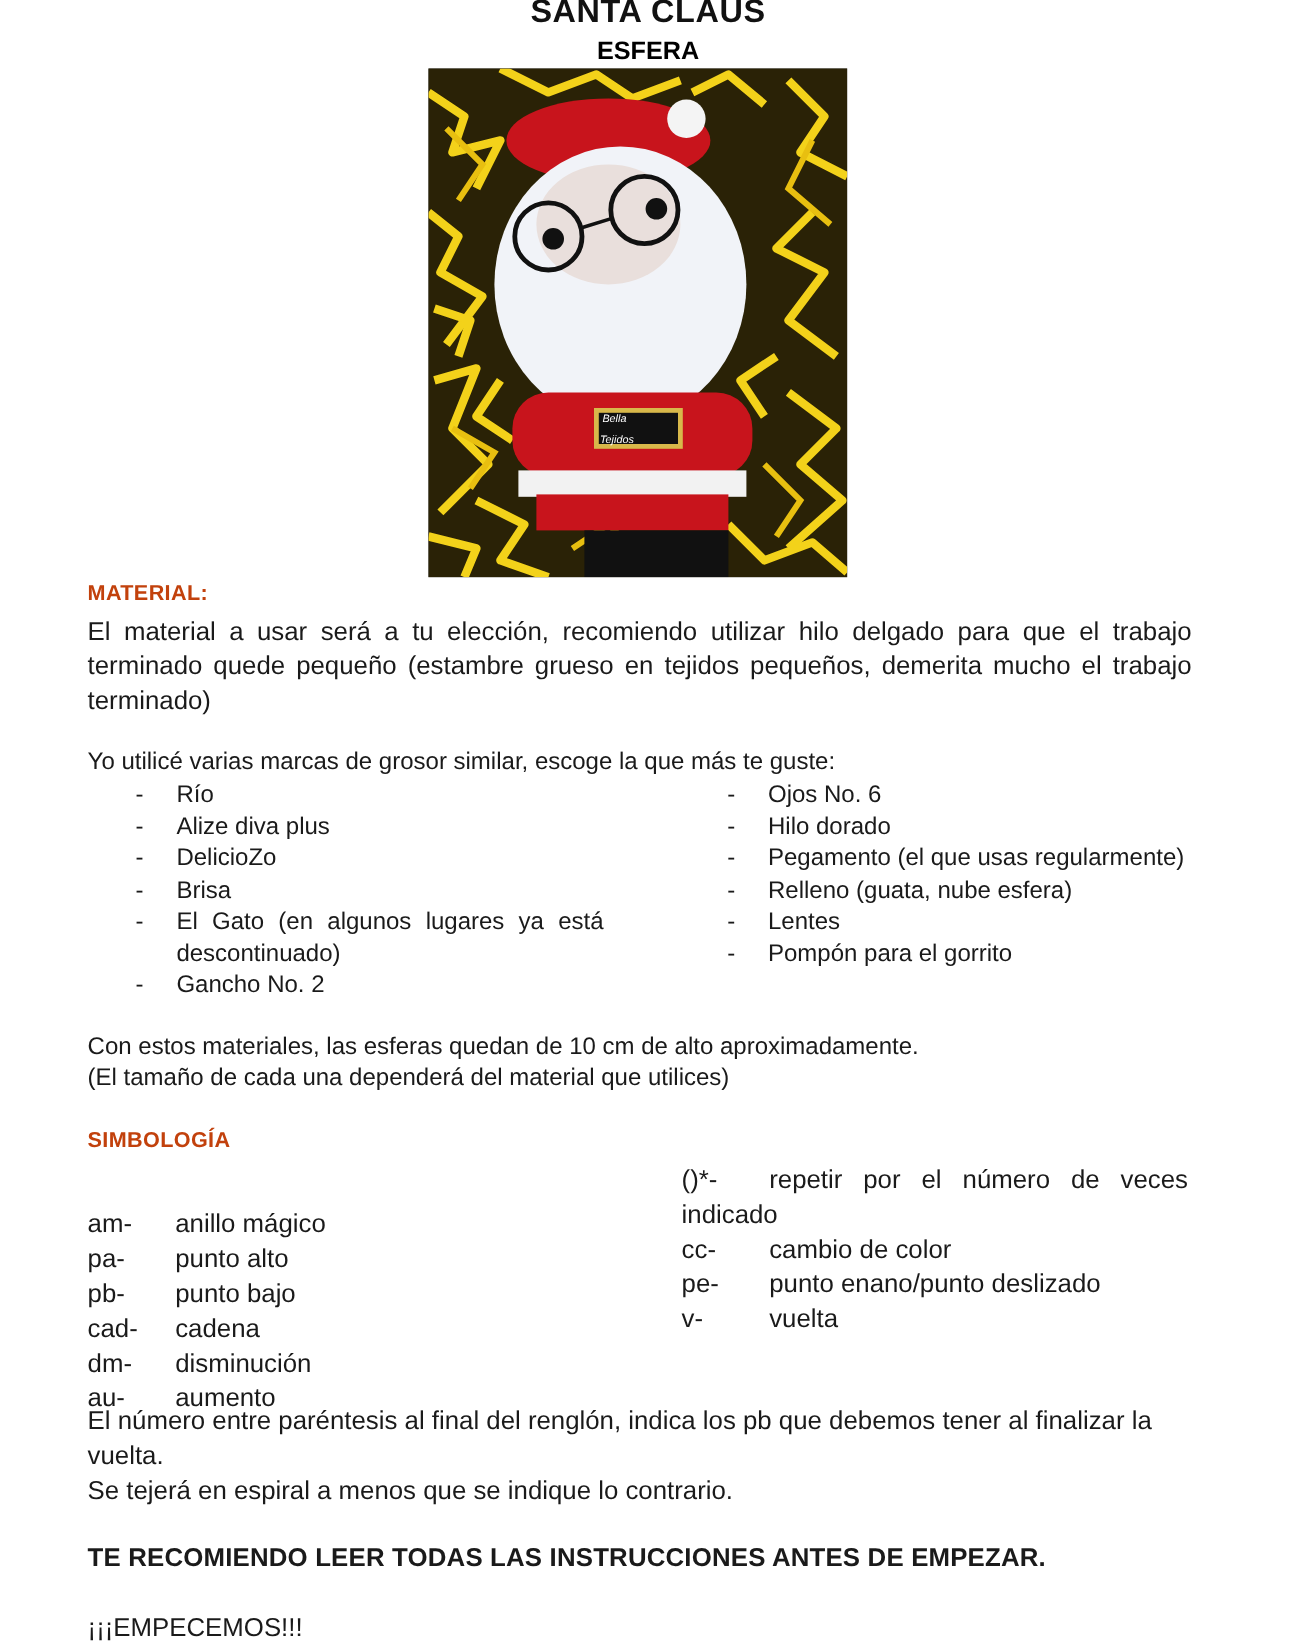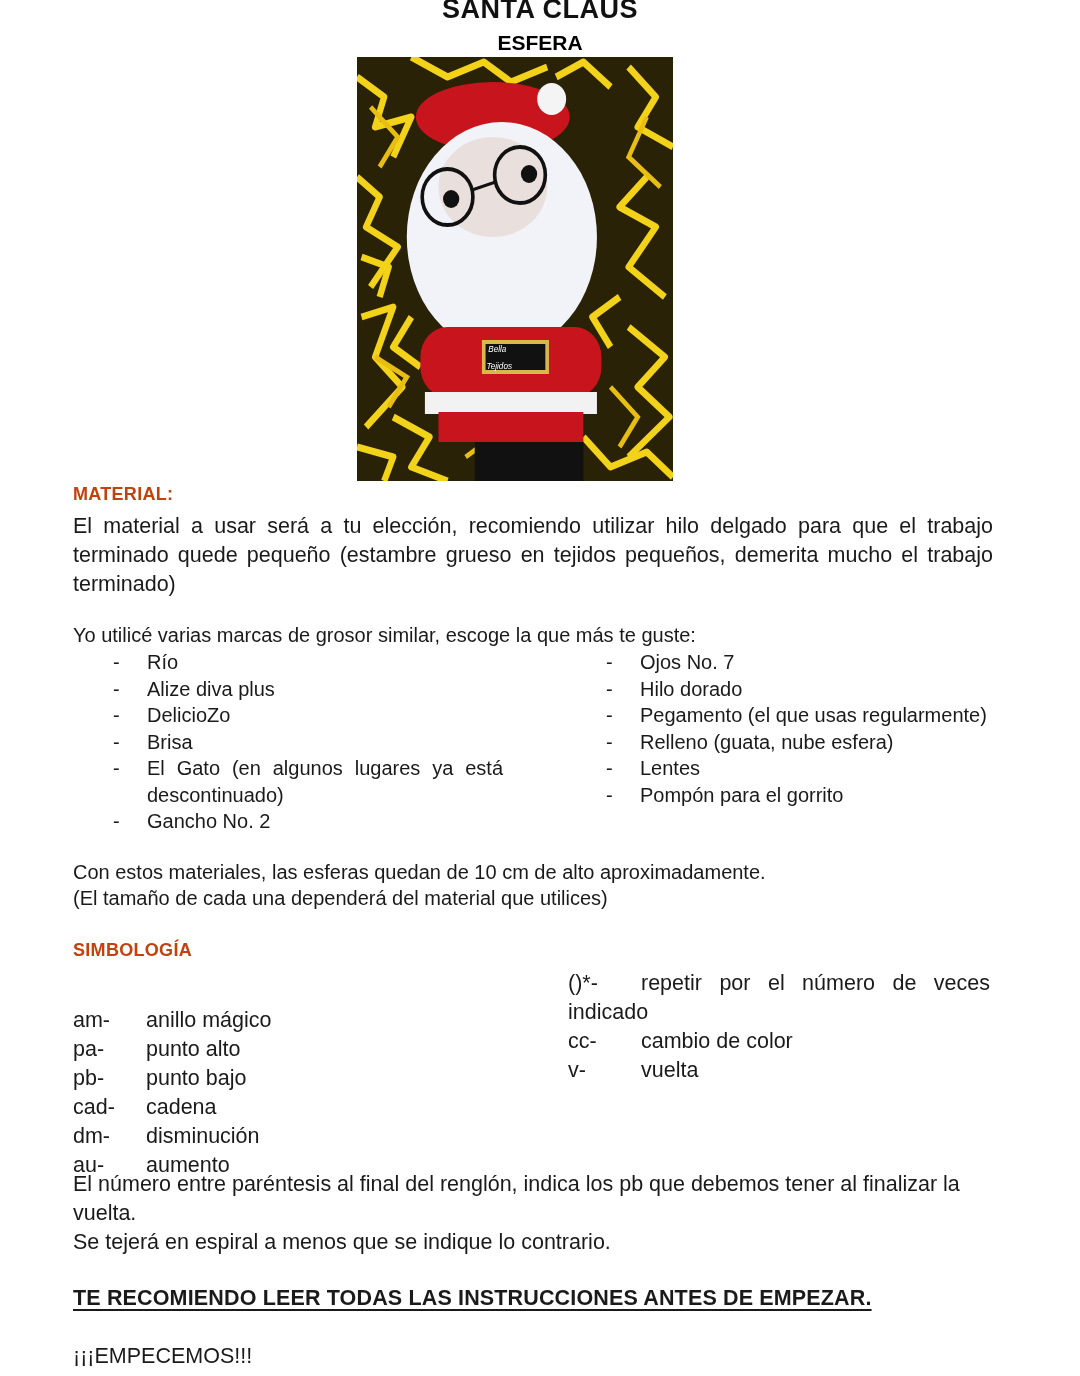--- a/index.html
+++ b/index.html
@@ -9,21 +9,21 @@
   }
   .title {
     position: absolute; left: 0; width: 1080px; top: -6px; text-align: center;
     font-weight: bold; font-size: 27px; letter-spacing: 0.5px; color: #111;
   }
   .subtitle {
     position: absolute; left: 0; width: 1080px; top: 31px; text-align: center;
     font-weight: bold; font-size: 21px; color: #000000;
   }
   .photo {
-    position: absolute; left: 357px; top: 57px; width: 316px; height: 424px;
+    position: absolute; left: 357px; top: 57px; width: 349px; height: 424px;
     background: #1a1608; overflow: hidden;
   }
   .photo svg { width: 100%; height: 100%; display: block; }
   .heading {
     position: absolute; left: 73px; font-weight: bold; font-size: 18px;
     color: #c2410c; letter-spacing: 0.3px;
   }
   .p {
     position: absolute; left: 73px; width: 920px; font-size: 21.5px; line-height: 29px;
   }
@@ -39,21 +39,21 @@
   .list li.just { text-align: justify; text-align-last: left; }
   .sym {
     position: absolute; font-size: 21.5px; line-height: 29px; margin: 0; padding: 0; list-style: none;
   }
   .sym li { display: flex; }
   .sym .abbr { width: 73px; flex: none; }
   .sym.left { left: 73px; width: 440px; }
   .sym.right { left: 568px; width: 422px; }
   .warn {
     position: absolute; left: 73px; width: 920px; top: 1286px;
-    font-weight: bold; font-size: 21.5px; text-decoration: underline; text-decoration-thickness: 2px;
+    font-weight: bold; font-size: 21.5px; text-decoration-thickness: 2px;
     text-underline-offset: 4px; letter-spacing: 0.15px;
   }
   .start { position: absolute; left: 73px; top: 1344px; font-size: 21.5px; }
 </style>
 </head>
 <body>
 
 <div class="title">SANTA CLAUS</div>
 <div class="subtitle">ESFERA</div>
 
@@ -115,21 +115,21 @@
 <ul class="list left" style="top:649px;">
   <li><span class="dash">-</span><span>Río</span></li>
   <li><span class="dash">-</span><span>Alize diva plus</span></li>
   <li><span class="dash">-</span><span>DelicioZo</span></li>
   <li><span class="dash">-</span><span>Brisa</span></li>
   <li class="just"><span class="dash">-</span><span>El Gato (en algunos lugares ya está descontinuado)</span></li>
   <li><span class="dash">-</span><span>Gancho No. 2</span></li>
 </ul>
 
 <ul class="list right" style="top:649px;">
-  <li><span class="dash">-</span><span>Ojos No. 7</span></li>
+  <li><span class="dash">-</span><span>Ojos No. 6</span></li>
   <li><span class="dash">-</span><span>Hilo dorado</span></li>
   <li class="just"><span class="dash">-</span><span>Pegamento (el que usas regularmente)</span></li>
   <li><span class="dash">-</span><span>Relleno (guata, nube esfera)</span></li>
   <li><span class="dash">-</span><span>Lentes</span></li>
   <li><span class="dash">-</span><span>Pompón para el gorrito</span></li>
 </ul>
 
 <div class="p small" style="top:859px;">Con estos materiales, las esferas quedan de 10 cm de alto aproximadamente.</div>
 <div class="p small" style="top:885px;">(El tamaño de cada una dependerá del material que utilices)</div>
 
@@ -168,20 +168,24 @@
       <span style="flex:1; text-align:justify; text-align-last:justify;">repetir por el número de veces</span>
     </li>
   <li>
       <span>indicado</span>
     </li>
   <li>
       <span class="abbr">cc-</span>
       <span>cambio de color</span>
     </li>
   <li>
+      <span class="abbr">pe-</span>
+      <span>punto enano/punto deslizado</span>
+    </li>
+  <li>
       <span class="abbr">v-</span>
       <span>vuelta</span>
     </li>
 </ul>
 
 <div class="p" style="top:1170px;">El número entre paréntesis al final del renglón, indica los pb que debemos tener al finalizar la vuelta.</div>
 <div class="p" style="top:1228px;">Se tejerá en espiral a menos que se indique lo contrario.</div>
 
 <div class="warn">TE RECOMIENDO LEER TODAS LAS INSTRUCCIONES ANTES DE EMPEZAR.</div>
 <div class="start">¡¡¡EMPECEMOS!!!</div>

